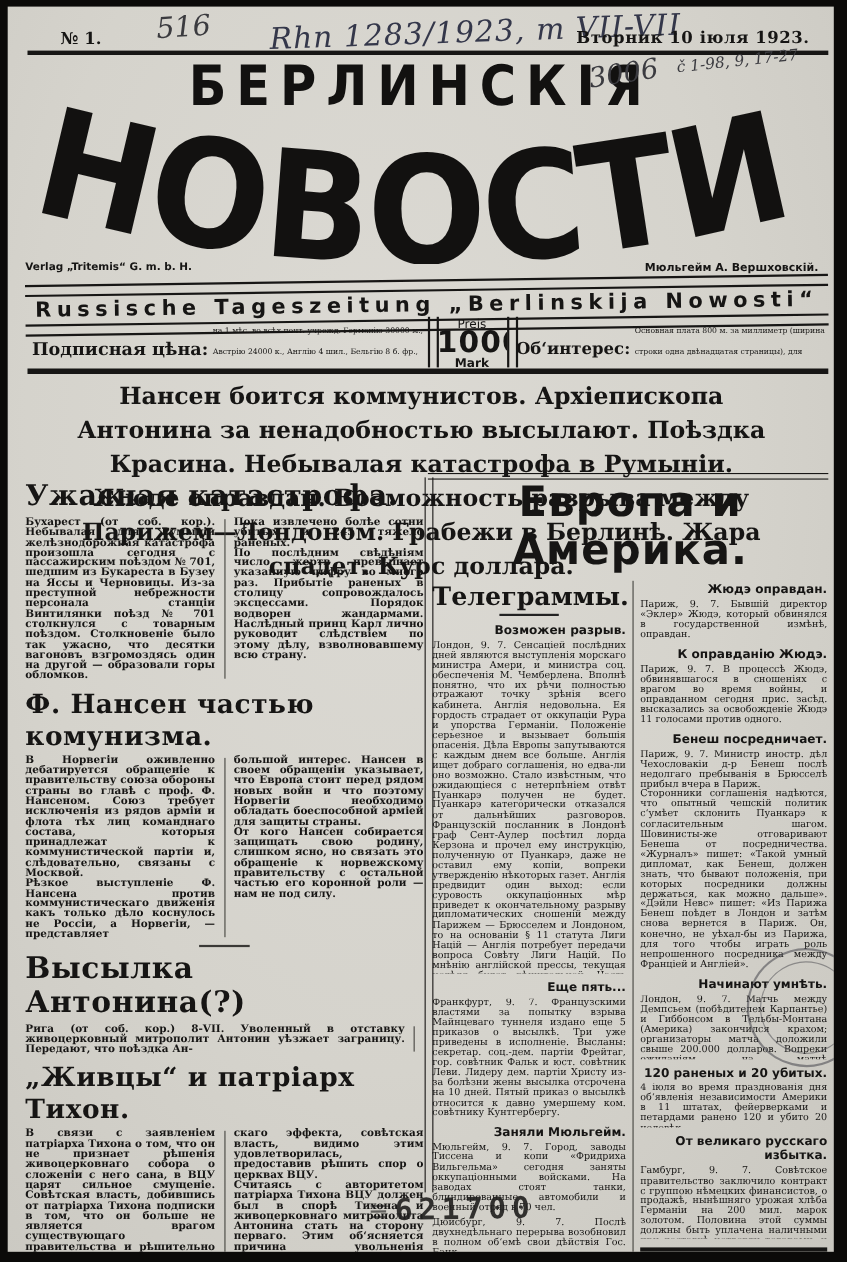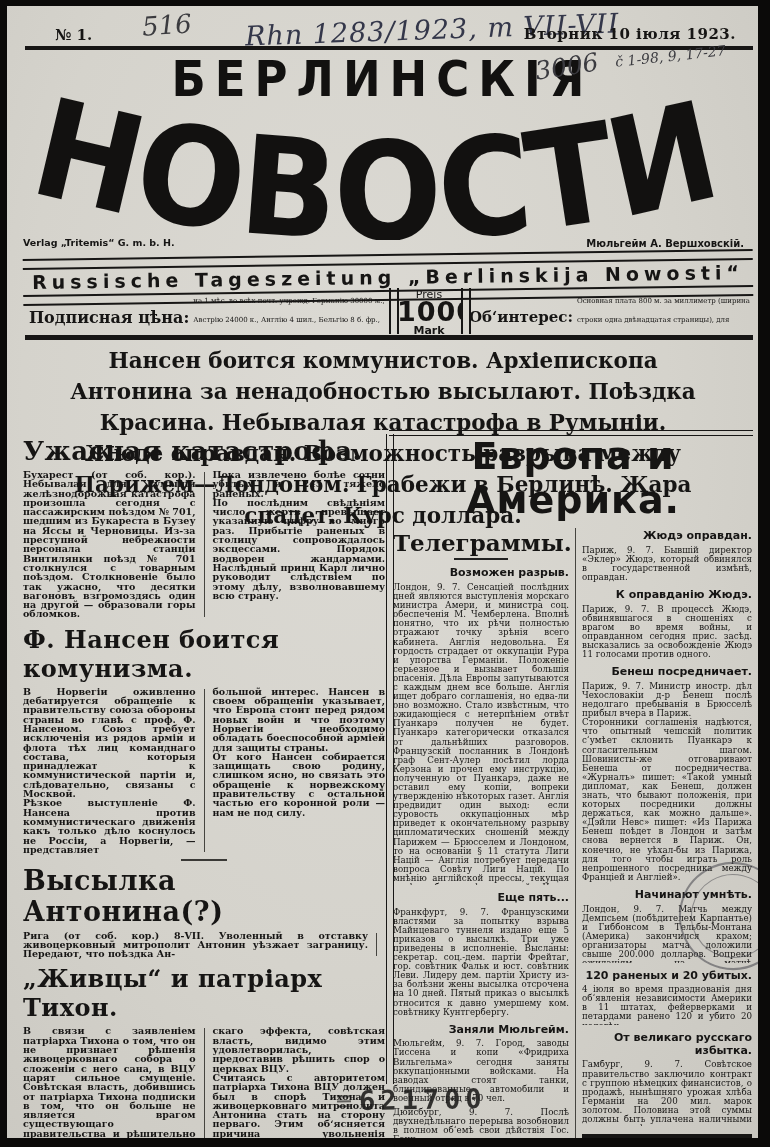--- a/index.html
+++ b/index.html
@@ -143,21 +143,21 @@
 
   <div class="leftcol">
     <div class="art-title t27">Ужасная катастрофа.</div>
     <div class="art-body">
       <div class="col">Бухарест (от соб. кор.). Небывалая для Румыніи желѣзнодорожная катастрофа произошла сегодня с пассажирским поѣздом № 701, шедшим из Букареста в Бузеу на Яссы и Черновицы. Из-за преступной небрежности персонала станціи Винтилянки поѣзд № 701 столкнулся с товарным поѣздом. Столкновеніе было так ужасно, что десятки вагоновъ взгромоздясь один на другой — образовали горы обломков.</div>
       <div class="sep"></div>
       <div class="col">Пока извлечено болѣе сотни убитых и 245 тяжело раненых.
 По послѣдним свѣдѣніям число жертв превышает указанную цифру во много раз. Прибытіе раненых в столицу сопровождалось эксцессами. Порядок водворен жандармами. Наслѣдный принц Карл лично руководит слѣдствіем по этому дѣлу, взволновавшему всю страну.</div>
     </div>
 
-    <div class="art-title t25">Ф. Нансен боится комунизма.</div>
+    <div class="art-title t25">Ф. Нансен частью комунизма.</div>
     <div class="art-body">
       <div class="col">В Норвегіи оживленно дебатируется обращеніе к правительству союза обороны страны во главѣ с проф. Ф. Нансеном. Союз требует исключенія из рядов арміи и флота тѣх лиц команднаго состава, которыя принадлежат к коммунистической партіи и, слѣдовательно, связаны с Москвой.
 Рѣзкое выступленіе Ф. Нансена против коммунистическаго движенія какъ только дѣло коснулось не Россіи, а Норвегіи, — представляет</div>
       <div class="sep"></div>
       <div class="col">большой интерес. Нансен в своем обращеніи указывает, что Европа стоит перед рядом новых войн и что поэтому Норвегіи необходимо обладать боеспособной арміей для защиты страны.
 От кого Нансен собирается защищать свою родину, слишком ясно, но связать это обращеніе к норвежскому правительству с остальной частью его коронной роли — нам не под силу.</div>
     </div>
     <div class="dash-orn"></div>
 
     <div class="art-title t28" style="margin-top:2px;">Высылка Антонина(?)</div>

